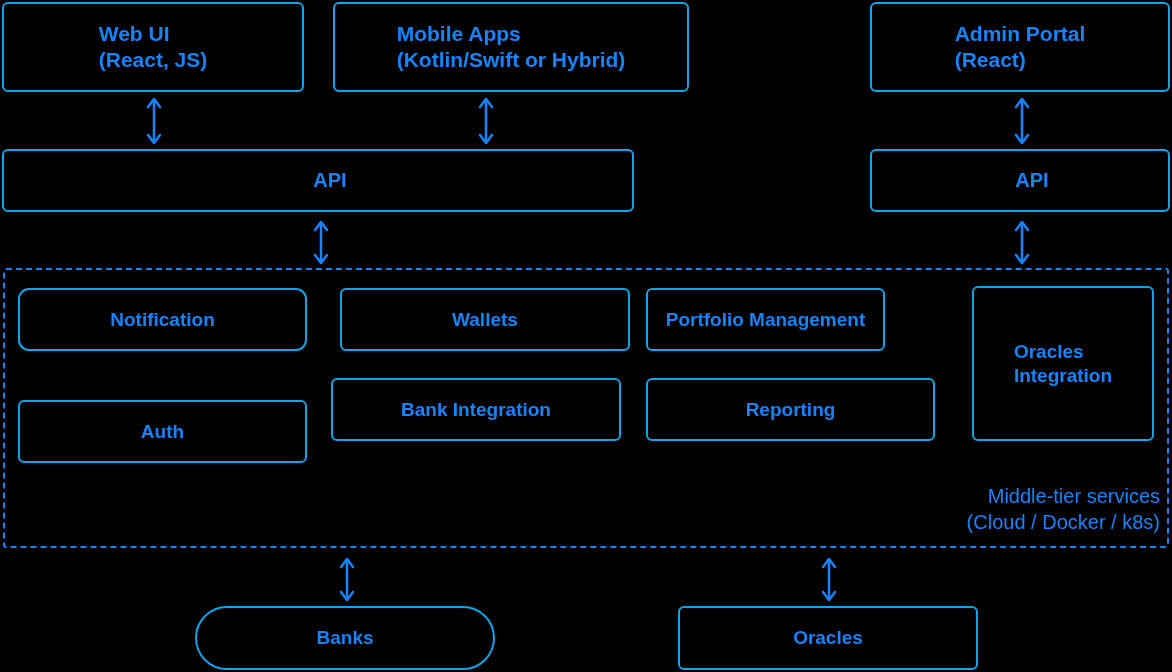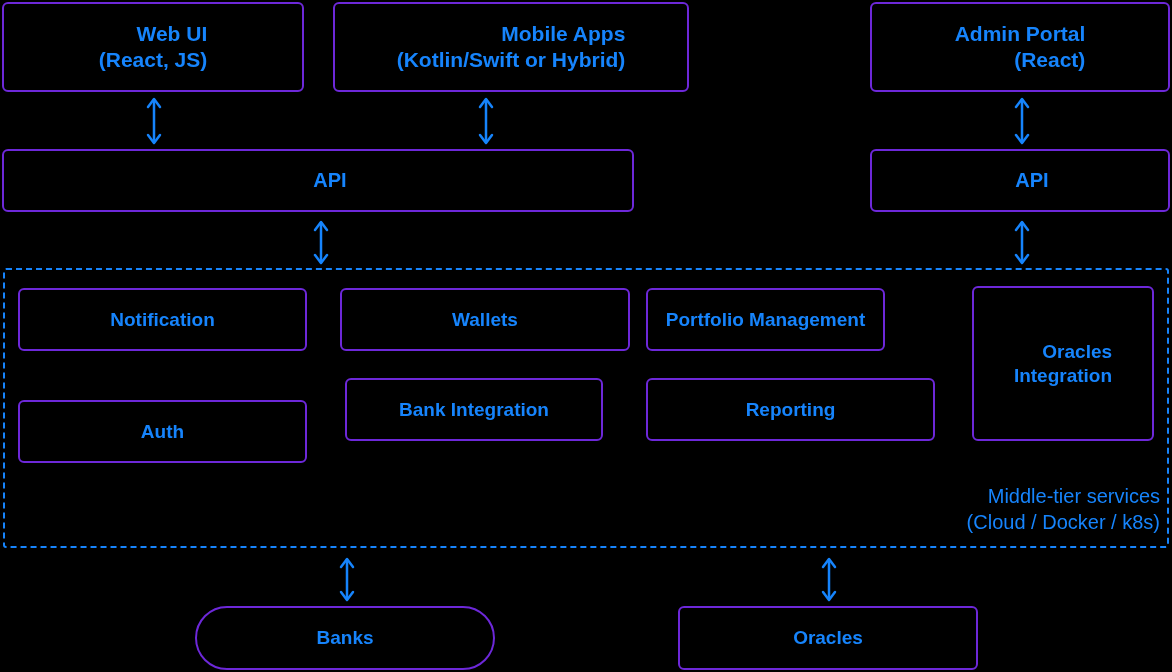--- a/index.html
+++ b/index.html
@@ -11,26 +11,26 @@
     position: relative;
     width: 1172px;
     height: 672px;
     background: #000000;
     font-family: "Liberation Sans", sans-serif;
     overflow: hidden;
   }
   .box {
     position: absolute;
     box-sizing: border-box;
-    border: 2px solid #6d28d9;
+    border: 2px solid #0ea5e9;
     border-radius: 6px;
     display: flex;
     align-items: center;
     justify-content: center;
-    text-align: right;
+    text-align: left;
     color: #1684fc;
     font-weight: bold;
     line-height: 1.25;
     background: transparent;
   }
   .box .label {
     display: block;
     white-space: pre-line;
     padding: 0 6px;
   }
@@ -87,33 +87,33 @@
     <div class="box tier-box" style="left: 870px; top: 2px; width: 300px; height: 90px;">
       <span class="label">Admin Portal
 (React)</span>
     </div>
     <div class="box api-box" style="left: 2px; top: 149px; width: 632px; height: 63px;">
       <span class="label">API</span>
     </div>
     <div class="box api-box" style="left: 870px; top: 149px; width: 300px; height: 63px;">
       <span class="label">API</span>
     </div>
-    <div class="box svc-box" style="left: 18px; top: 288px; width: 289px; height: 63px;">
+    <div class="box svc-box" style="left: 18px; top: 288px; width: 289px; height: 63px; border-radius: 11px;">
       <span class="label">Notification</span>
     </div>
     <div class="box svc-box" style="left: 340px; top: 288px; width: 290px; height: 63px;">
       <span class="label">Wallets</span>
     </div>
     <div class="box svc-box" style="left: 646px; top: 288px; width: 239px; height: 63px;">
       <span class="label">Portfolio Management</span>
     </div>
     <div class="box svc-box" style="left: 18px; top: 400px; width: 289px; height: 63px;">
       <span class="label">Auth</span>
     </div>
-    <div class="box svc-box" style="left: 345px; top: 378px; width: 258px; height: 63px;">
+    <div class="box svc-box" style="left: 331px; top: 378px; width: 290px; height: 63px;">
       <span class="label">Bank Integration</span>
     </div>
     <div class="box svc-box" style="left: 646px; top: 378px; width: 289px; height: 63px;">
       <span class="label">Reporting</span>
     </div>
     <div class="box svc-box" style="left: 972px; top: 286px; width: 182px; height: 155px;">
       <span class="label">Oracles
 Integration</span>
     </div>
     <div class="box ext-box" style="left: 195px; top: 606px; width: 300px; height: 64px; border-radius: 32px;">

